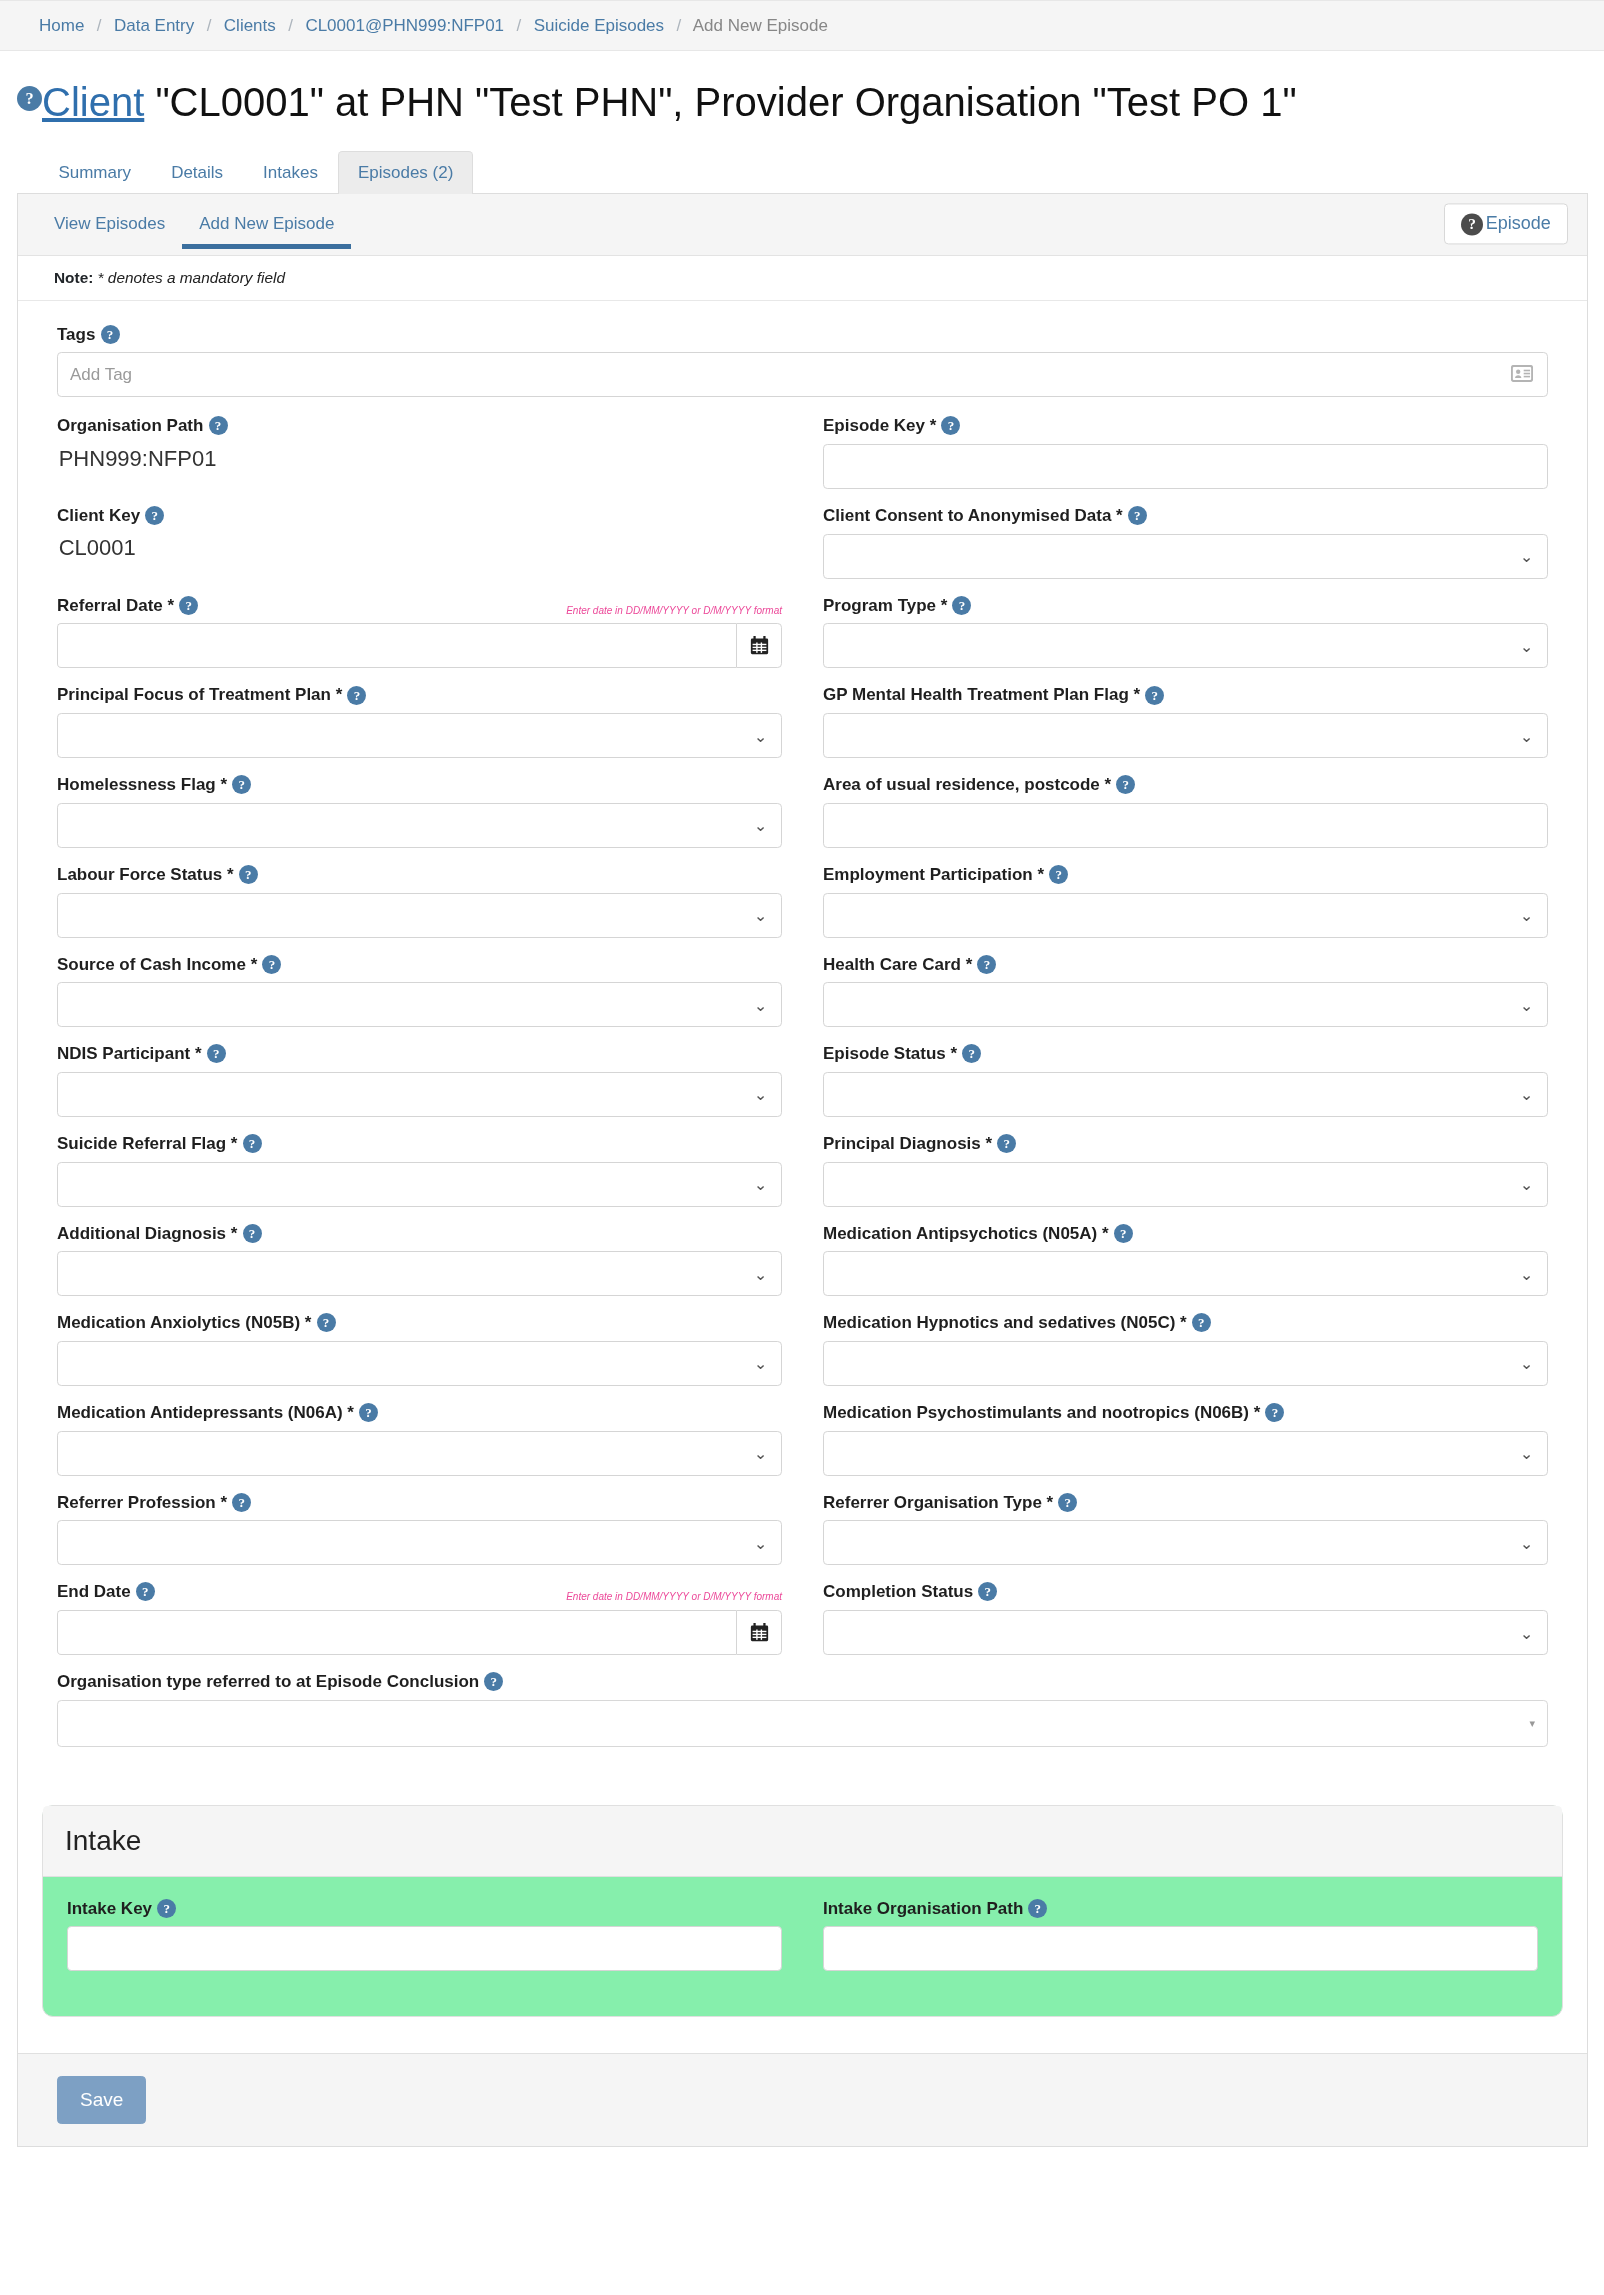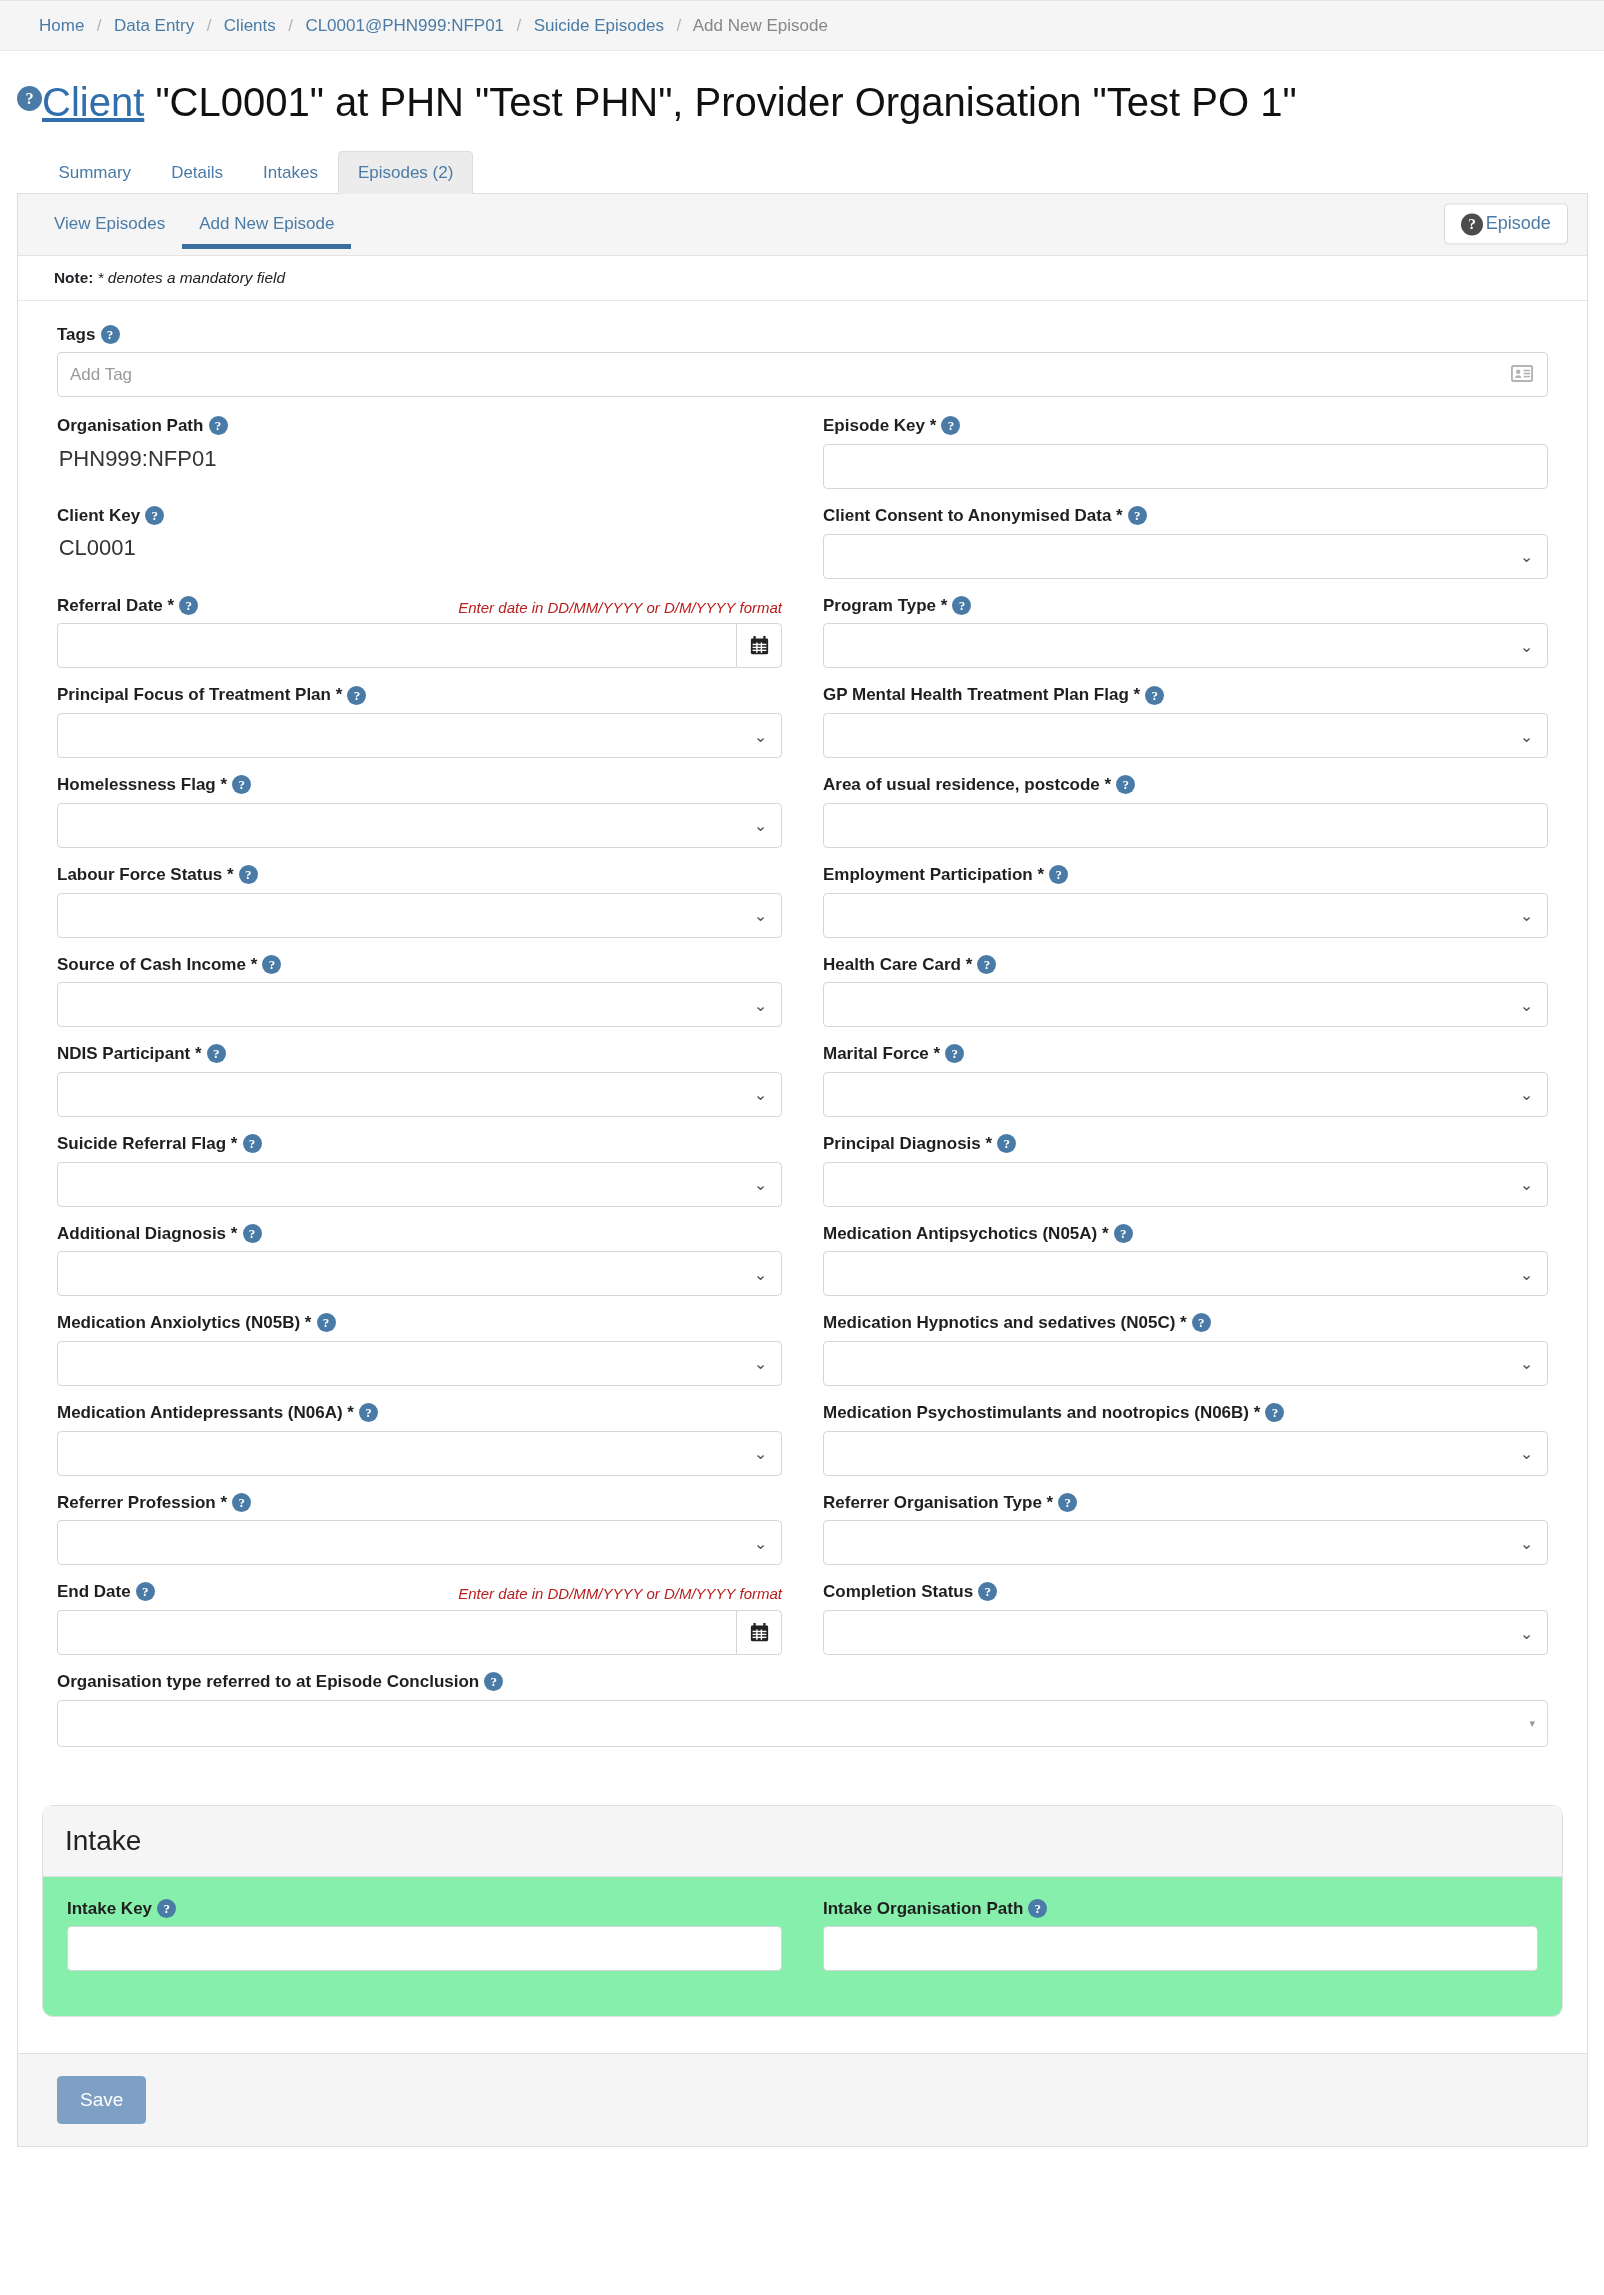--- a/index.html
+++ b/index.html
@@ -170,23 +170,23 @@
     align-items: flex-end;
     justify-content: space-between;
     margin-bottom: 7.7px;
   }
   .field-label {
     font-size: 17px;
     font-weight: 700;
     color: #1f1f1f;
   }
   .label-hint {
-    font-size: 15px;
+    font-size: 10px;
     font-style: italic;
-    color: #b91c1c;
+    color: #ec4899;
     white-space: nowrap;
     padding-left: 10.3px;
   }
   .badge-sm {
     display: inline-block;
     width: 19px; height: 19px;
     border-radius: 50%;
     background: #4a7ba6;
     color: #fff;
     font-size: 13px;
@@ -531,21 +531,21 @@
           <div class="field-label"><span>NDIS Participant *</span><span class="badge-sm">?</span></div>
         </div>
         <div class="select-wrap">
           <div class="select-box"></div>
           <span class="chevron">⌄</span>
         </div>
       </div>
 
       <div class="field">
         <div class="field-label-row">
-          <div class="field-label"><span>Marital Force *</span><span class="badge-sm">?</span></div>
+          <div class="field-label"><span>Episode Status *</span><span class="badge-sm">?</span></div>
         </div>
         <div class="select-wrap">
           <div class="select-box"></div>
           <span class="chevron">⌄</span>
         </div>
       </div>
 
       <div class="field">
         <div class="field-label-row">
           <div class="field-label"><span>Suicide Referral Flag *</span><span class="badge-sm">?</span></div>

